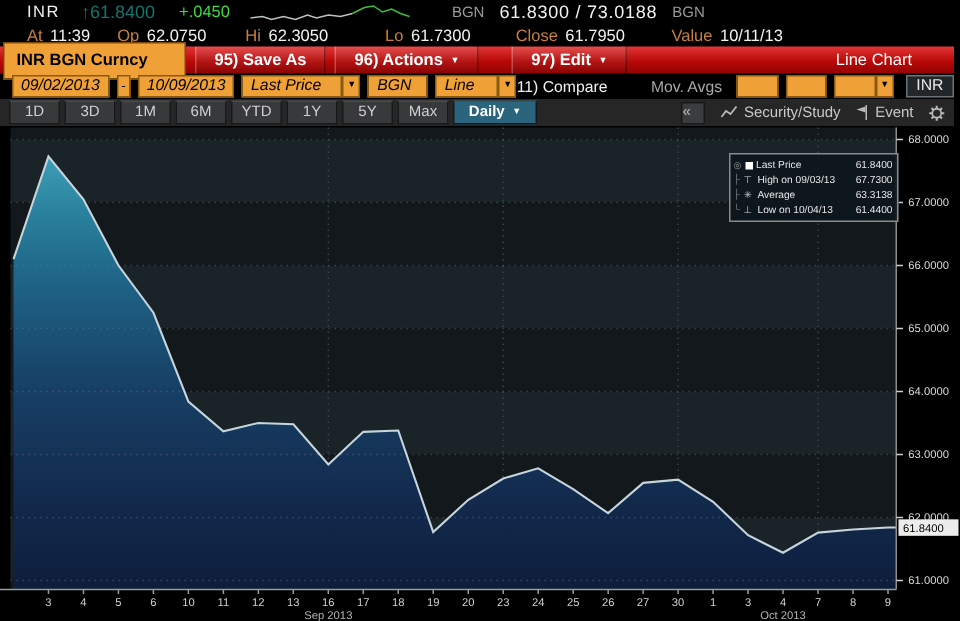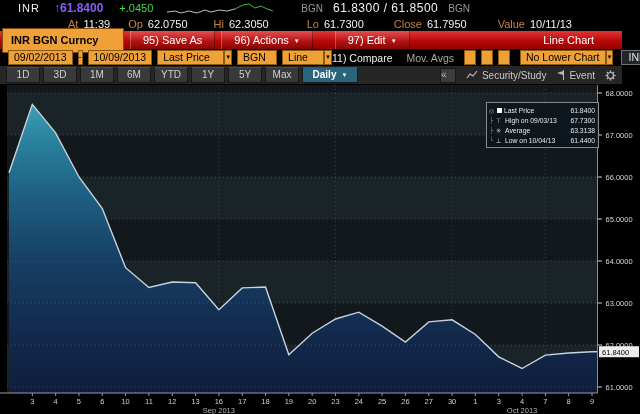--- a/index.html
+++ b/index.html
@@ -1,49 +1,49 @@
 <!DOCTYPE html>
 <html><head>
 <meta charset="utf-8">
 <style>
   html,body{margin:0;padding:0;background:#000;width:640px;height:414px;overflow:hidden;
     font-family:"Liberation Sans",sans-serif;-webkit-font-smoothing:antialiased;position:relative;}
-  .abs{position:absolute;left:0;right:18px;}
+  .abs{position:absolute;left:0;right:4px;}
   
   #row1{top:0;height:16px;display:flex;align-items:center;color:#e8e8e8;font-size:11px;}
   #row1 .tk{color:#f0f0f0;margin-left:18px;letter-spacing:1px;}
-  #row1 .px{color:#8b5cf6;font-weight:bold;font-size:12px;margin-left:14px;}
+  #row1 .px{color:#0f766e;font-weight:normal;font-size:12px;margin-left:14px;}
   #row1 .chg{color:#3bdc3b;font-size:11px;margin-left:16px;}
   #row1 .spark{margin-left:12px;}
   #row1 .src{color:#9a9a9a;font-size:10px;}
   #row1 .bidask{color:#f2f2f2;font-size:12px;margin:0 10px;letter-spacing:.5px;}
   
-  #row2{top:16px;height:15px;display:flex;align-items:center;font-size:11px;justify-content:center;}
+  #row2{top:16px;height:15px;display:flex;align-items:center;font-size:11px;}
   #row2 .pair{margin-left:18px;white-space:nowrap;}
   #row2 .lbl{color:#c9803c;}
   #row2 .val{color:#f2f2f2;margin-left:5px;}
   
   #row3{top:31px;height:18px;background:linear-gradient(#e23636,#b90808 55%,#930303);
         display:flex;align-items:center;color:#fff;font-size:11px;}
   .tickerbox{background:#efa036;color:#000;font-weight:bold;height:15px;line-height:15px;
         padding:4px 8px;margin-left:2px;min-width:104px;border:1px solid #7a4c08;}
   .redbtn{height:16px;line-height:16px;padding:1px 12px;margin-left:6px;white-space:nowrap;
         border-left:1px solid rgba(255,255,255,.25);border-right:1px solid rgba(0,0,0,.35);
-        background:linear-gradient(rgba(255,255,255,.12),rgba(0,0,0,.08));cursor:default;}
+        background:linear-gradient(rgba(255,255,255,.12),rgba(0,0,0,.08));cursor:default;font-weight:bold;}
   .caret-sm{display:inline-block;font-size:6px;vertical-align:1px;margin-left:5px;}
   #row3 .right{margin-left:auto;margin-right:28px;font-size:11px;}
   
   #row4{top:49px;height:17px;display:flex;align-items:center;font-size:10.5px;}
   .obox{background:#efa036;color:#000;height:13px;line-height:13px;padding:0 5px;
         border:1px solid #8a5a10;white-space:nowrap;}
   .ocaret{background:#efa036;color:#000;height:13px;line-height:13px;width:11px;text-align:center;
         border:1px solid #8a5a10;font-size:6px;}
-  .gap{margin-left:5px;}
+  .gap{margin-left:5px;font-style:italic;}
   #row4 .wht{color:#f0f0f0;margin-left:0;white-space:nowrap;}
-  #row4 .gry{color:#a8a8a8;margin-left:14px;white-space:nowrap;}
+  #row4 .gry{color:#a8a8a8;margin-left:29px;white-space:nowrap;}
   .obox.blank{width:17px;}
   .inrbtn{margin-left:8px;color:#e8e8e8;background:#232628;border:1px solid #6d7276;
         height:13px;line-height:13px;padding:0 6px;}
   
   #row5{top:66px;height:18px;background:#262626;display:flex;align-items:center;font-size:10px;}
   .rtab{background:#37393b;color:#cfcfcf;height:14px;line-height:14px;min-width:26px;
         text-align:center;margin-left:3px;padding:0 3px;border:1px solid #17181a;border-top-color:#4a4c4e;}
   .rtab.active{background:#2b647d;color:#fff;font-weight:bold;min-width:48px;}
   .rtab.active .caret-sm{font-size:6px;}
   #row5 .right{margin-left:auto;display:flex;align-items:center;color:#c8c8c8;margin-right:6px;}
@@ -70,21 +70,21 @@
 
 <div id="row1" class="abs">
   <span class="tk">INR</span>
   <span class="px"><span>↑</span><span>61.8400</span></span>
   <span class="chg">+.0450</span>
   <svg class="spark" width="112" height="13">
     <polyline fill="none" stroke="#b9c4bd" stroke-width="1" points="2,10 10,9 16,11 24,9 32,11 40,8 46,10 54,8 62,9 70,7"></polyline>
     <polyline fill="none" stroke="#3bbf3b" stroke-width="1" points="70,7 78,3 84,2 90,6 96,4 102,7 108,9"></polyline>
   </svg>
   <span class="src" style="margin-left:24px">BGN</span>
-  <span class="bidask">61.8300 / 61.8500</span>
+  <span class="bidask">61.8300 / 73.0188</span>
   <span class="src">BGN</span>
 </div>
 
 <div id="row2" class="abs">
   <span class="pair"><span class="lbl">At</span><span class="val">11:39</span></span>
   <span class="pair"><span class="lbl">Op</span><span class="val">62.0750</span></span>
   <span class="pair" style="margin-left:26px"><span class="lbl">Hi</span><span class="val">62.3050</span></span>
   <span class="pair" style="margin-left:38px"><span class="lbl">Lo</span><span class="val">61.7300</span></span>
   <span class="pair" style="margin-left:30px"><span class="lbl">Close</span><span class="val">61.7950</span></span>
   <span class="pair" style="margin-left:31px"><span class="lbl">Value</span><span class="val">10/11/13</span></span>
@@ -105,21 +105,20 @@
   <span class="obox gap" style="min-width:55px">Last Price</span>
   <span class="ocaret">▼</span>
   <span class="obox gap" style="min-width:28px">BGN</span>
   <span class="obox gap" style="min-width:30px">Line</span>
   <span class="ocaret">▼</span>
   <span class="wht">11) Compare</span>
   <span class="gry">Mov. Avgs</span>
   <span class="obox blank gap" style="margin-left:10px"></span>
   <span class="obox blank gap"></span>
   <span class="obox blank gap"></span>
-  <span class="obox gap" style="margin-left:10px">No Lower Chart</span>
   <span class="ocaret">▼</span>
   <span class="inrbtn">INR</span>
 </div>
 
 <div id="row5" class="abs">
   <span class="rtab" style="margin-left:6px">1D</span>
   <span class="rtab">3D</span>
   <span class="rtab">1M</span>
   <span class="rtab">6M</span>
   <span class="rtab">YTD</span>

